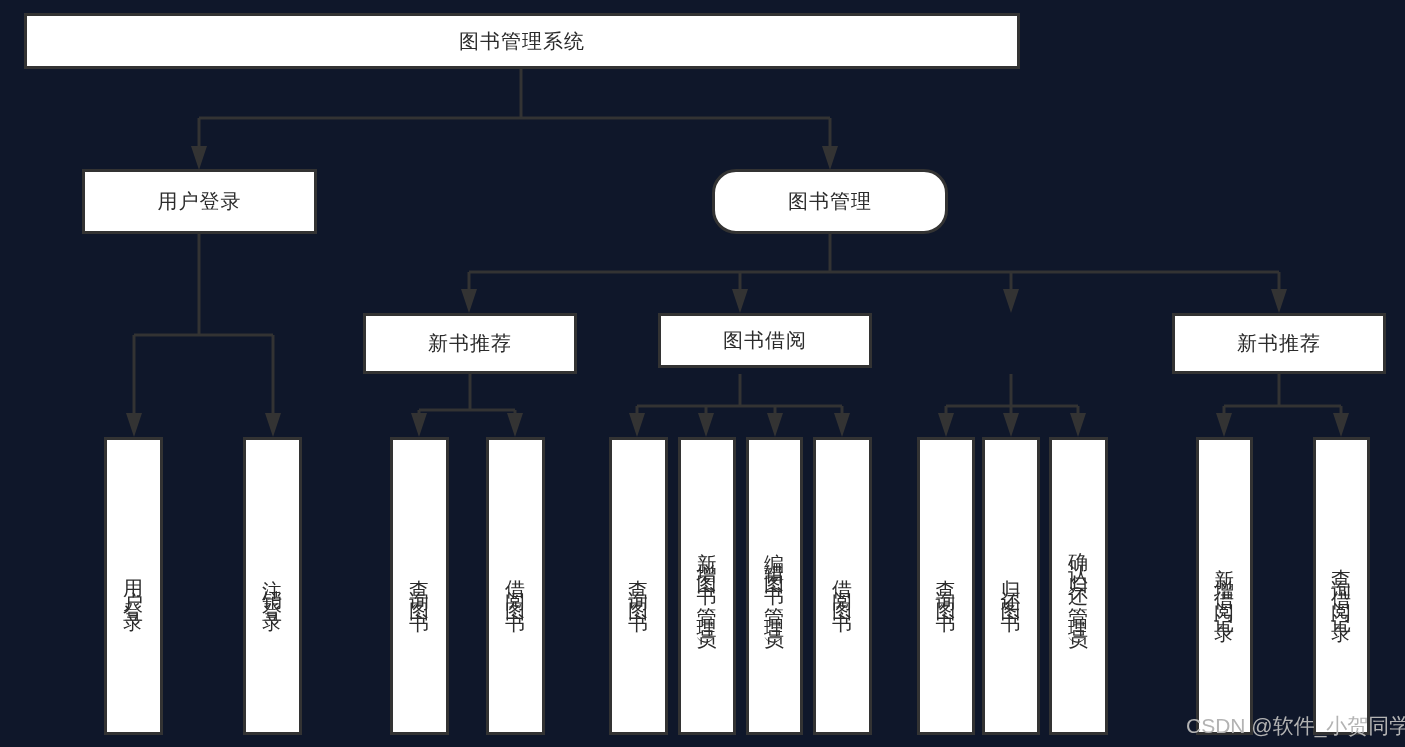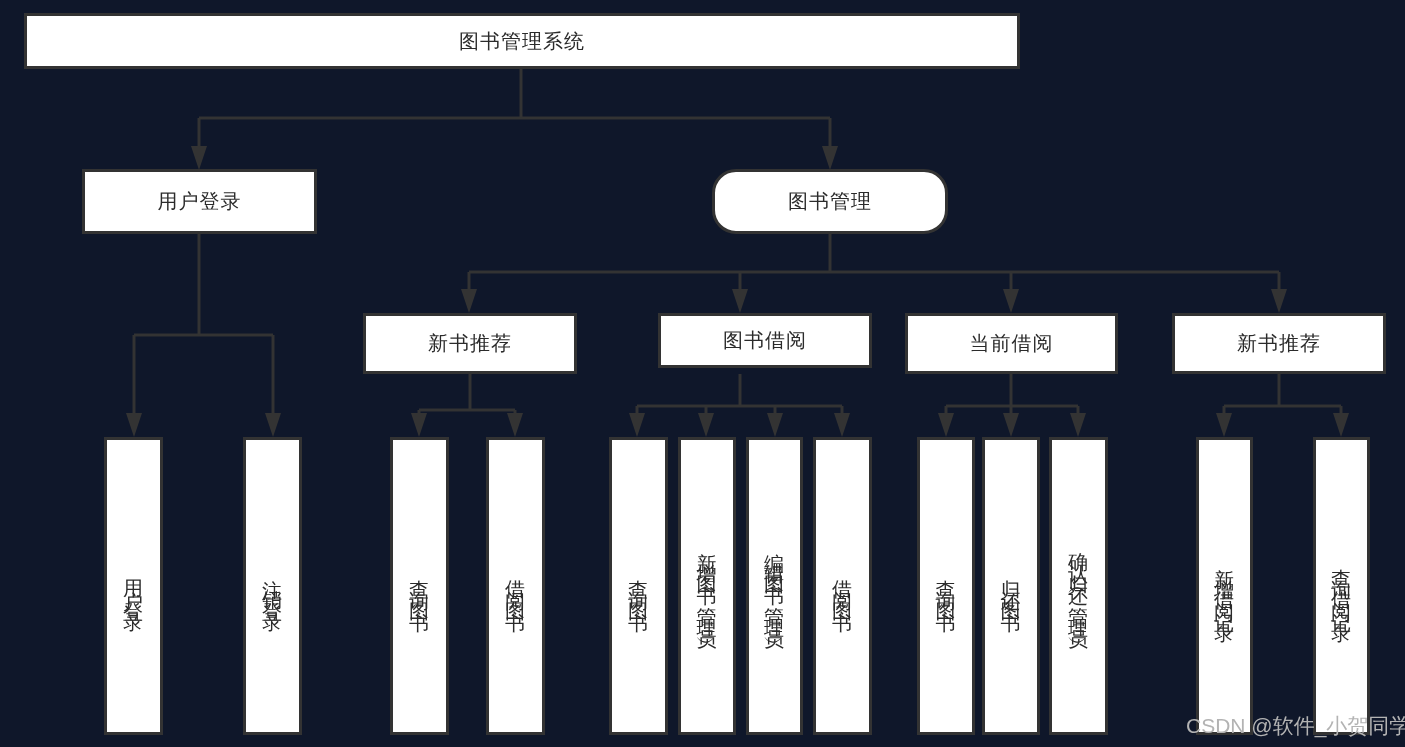--- a/index.html
+++ b/index.html
@@ -84,21 +84,20 @@
     <polygon points="1333,413 1349,413 1341,437"></polygon>
   </svg>
 
   <div class="box" style="left:24px;top:13px;width:996px;height:56px;">图书管理系统</div>
 
   <div class="box" style="left:82px;top:169px;width:235px;height:65px;">用户登录</div>
   <div class="box" style="left:712px;top:169px;width:236px;height:65px;border-radius:24px;">图书管理</div>
 
   <div class="box" style="left:363px;top:313px;width:214px;height:61px;">新书推荐</div>
   <div class="box" style="left:633px;top:313px;width:214px;height:55px;margin-left:25px;">图书借阅</div>
-  <div class="box" style="left:905px;top:313px;width:213px;height:61px;">当前借阅</div>
   <div class="box" style="left:1172px;top:313px;width:214px;height:61px;">新书推荐</div>
 
   <div class="box vbox" style="left:104px;top:437px;width:59px;height:298px;">
       <span>用户登录</span>
     </div>
   <div class="box vbox" style="left:243px;top:437px;width:59px;height:298px;">
       <span>注销登录</span>
     </div>
 
   <div class="box vbox" style="left:390px;top:437px;width:59px;height:298px;">

